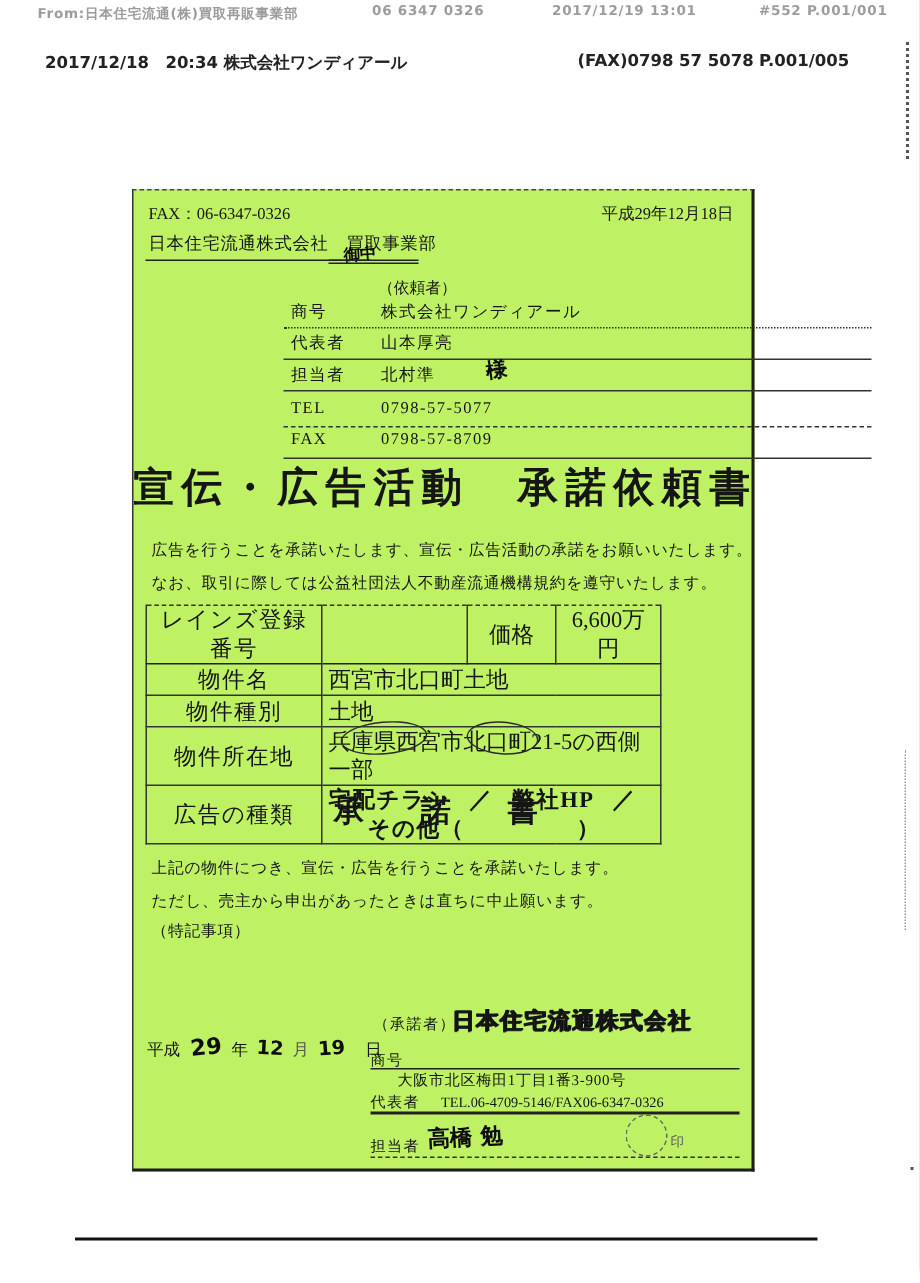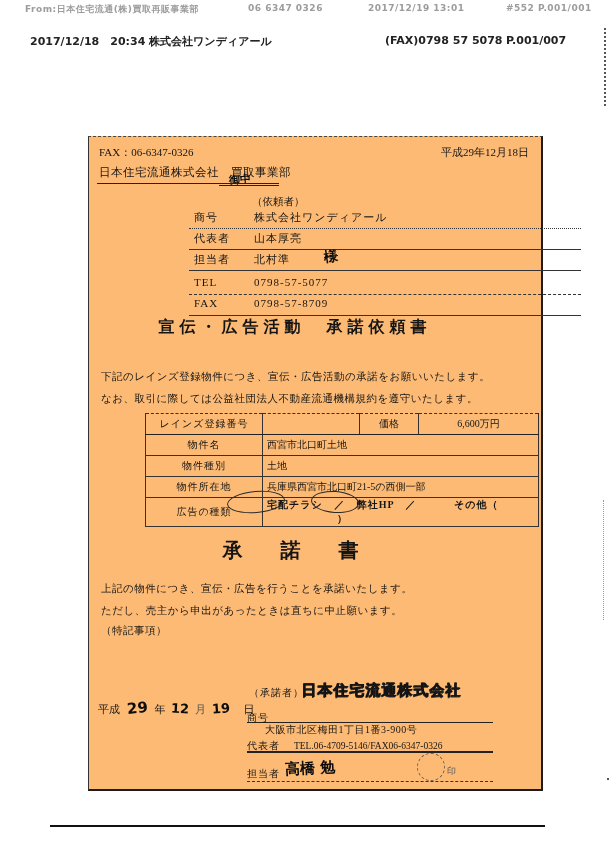--- a/index.html
+++ b/index.html
@@ -7,39 +7,39 @@
         font-family:"Liberation Serif",serif;color:#151515;}
   .abs{position:absolute;}
   
   .faxline1{top:3px;left:0;width:588px;height:12px;font-family:"DejaVu Sans",sans-serif;
             font-size:9px;font-weight:bold;color:#9c9c9c;letter-spacing:0.5px;}
   .faxline1 span{position:absolute;white-space:nowrap;}
   .faxline2{top:34px;left:0;width:613px;height:14px;font-family:"DejaVu Sans",sans-serif;
             font-size:11px;font-weight:bold;color:#222;}
   .faxline2 span{position:absolute;white-space:nowrap;}
   
-  .docbox{left:88px;top:136px;width:412px;height:652px;background:#fdba74;
+  .docbox{left:88px;top:126px;width:412px;height:652px;background:#bef264;
           border-top:1px dashed #444;border-left:1px solid #333;
-          border-right:2px solid #1c1c1c;border-bottom:2px solid #1c1c1c;padding-left:40px;}
+          border-right:2px solid #1c1c1c;border-bottom:2px solid #1c1c1c;}
   .docbox .abs{white-space:nowrap;}
   .small{font-size:11px;}
   .hand{font-family:"DejaVu Sans",sans-serif;font-weight:bold;color:#0d0d0d;}
   
   .req-row{left:100px;width:392px;height:20px;}
   .req-label{position:absolute;left:5px;top:2px;font-size:11px;letter-spacing:1px;}
   .req-value{position:absolute;left:65px;top:2px;font-size:11px;letter-spacing:1px;}
   .u-dot{border-bottom:1px dotted #333;}
   .u-solid{border-bottom:1px solid #333;}
   .u-dash{border-bottom:1px dashed #333;}
-  .title-main{left:0;top:180px;width:412px;text-align:center;font-size:16px;font-weight:bold;
+  .title-main{left:0;top:180px;width:412px;text-align:center;font-size:27px;font-weight:bold;
               letter-spacing:5px;}
   .para{left:12px;font-size:10.5px;letter-spacing:0.5px;}
   
-  table.prop{position:absolute;left:8px;top:276px;width:394px;border-collapse:collapse;
-             font-size:10px;margin-left:48px;}
+  table.prop{position:absolute;left:8px;top:276px;width:344px;border-collapse:collapse;
+             font-size:15px;}
   table.prop td{border:1px solid #333;height:20px;padding:0 4px;}
   table.prop td.lab{width:108px;text-align:center;letter-spacing:1px;}
   table.prop tr:first-child td{border-top:1px dashed #333;border-bottom:1px solid #222;}
   .circle-mark{border:1.6px solid #2a2a2a;border-radius:50%;background:transparent;}
   .title-consent{left:0;top:400px;width:412px;text-align:center;font-size:20px;
                  font-weight:bold;letter-spacing:9px;}
   
   .f-label{font-size:10px;letter-spacing:1px;}
   .company{font-size:15px;font-weight:bold;letter-spacing:1px;
            text-shadow:1px 0 0 #111, 0 1px 0 #333;}
@@ -58,21 +58,21 @@
   <div class="abs faxline1">
     <span style="left:25px">From:日本住宅流通(株)買取再販事業部</span>
     <span style="left:248px">06 6347 0326</span>
     <span style="left:368px">2017/12/19 13:01</span>
     <span style="left:506px">#552 P.001/001</span>
   </div>
 
   <div class="abs faxline2">
     <span style="left:30px">2017/12/18　20:34 株式会社ワンディアール</span>
     <span style="left:385px">(FAX)0798 57 5078</span>
-    <span style="left:506px">P.001/007</span>
+    <span style="left:506px">P.001/005</span>
   </div>
 
   <div class="abs edge-dots1"></div>
   <div class="abs edge-dots2"></div>
   <div class="abs speck" style="left:607px;top:778px"></div>
 
   <div class="abs docbox">
 
     <div class="abs small" style="left:10px;top:8px">FAX：06-6347-0326</div>
     <div class="abs small" style="right:12px;top:8px">平成29年12月18日</div>
@@ -101,21 +101,21 @@
       <span class="req-label">TEL</span>
       <span class="req-value">0798-57-5077</span>
     </div>
     <div class="abs req-row u-solid" style="top:158px">
       <span class="req-label">FAX</span>
       <span class="req-value">0798-57-8709</span>
     </div>
 
     <div class="abs title-main">宣伝・広告活動　承諾依頼書</div>
 
-    <div class="abs para" style="top:233px">下記のレインズ登録物件につき、宣伝・広告活動の承諾をお願いいたします。</div>
+    <div class="abs para" style="top:233px">広告を行うことを承諾いたします、宣伝・広告活動の承諾をお願いいたします。</div>
     <div class="abs para" style="top:255px">なお、取引に際しては公益社団法人不動産流通機構規約を遵守いたします。</div>
 
     <table class="prop">
       <tbody>
           <tr>
         <td class="lab">レインズ登録番号</td>
         <td style="width:88px"></td>
         <td style="width:50px;text-align:center">価格</td>
         <td style="text-align:center">6,600万円</td>
       </tr>

